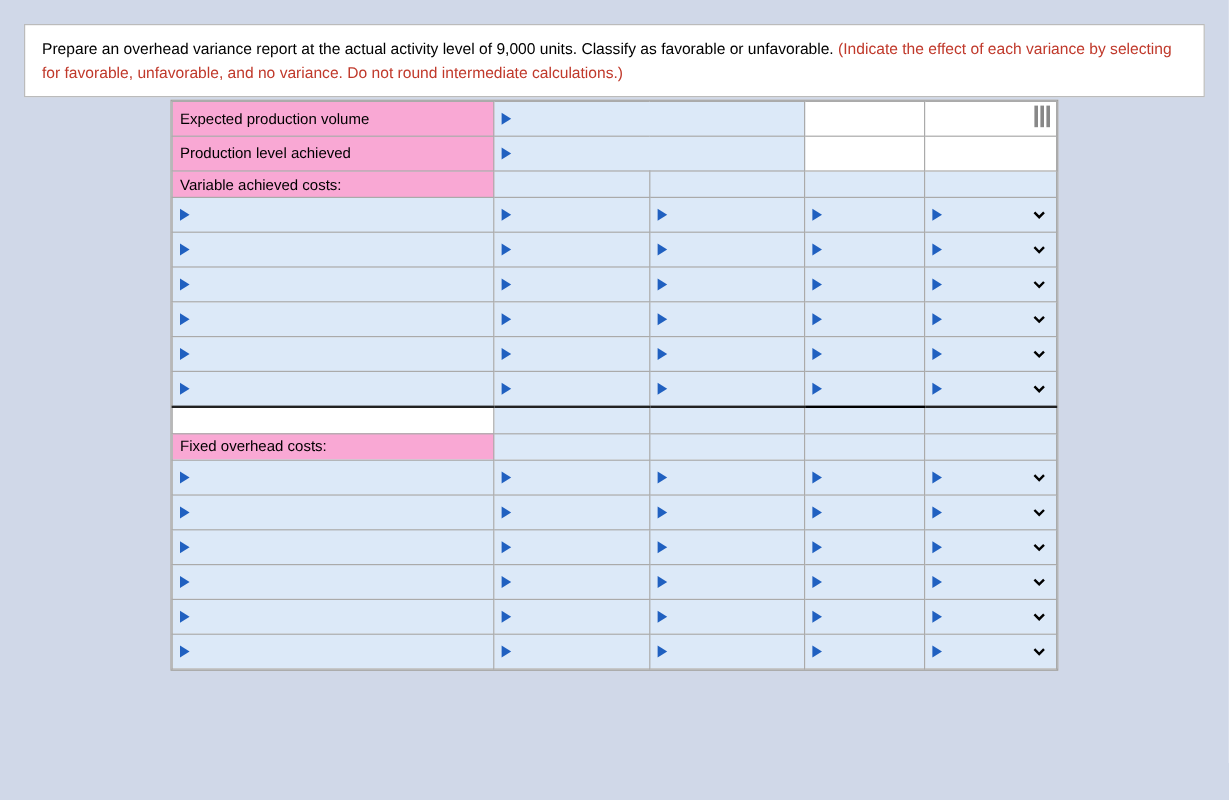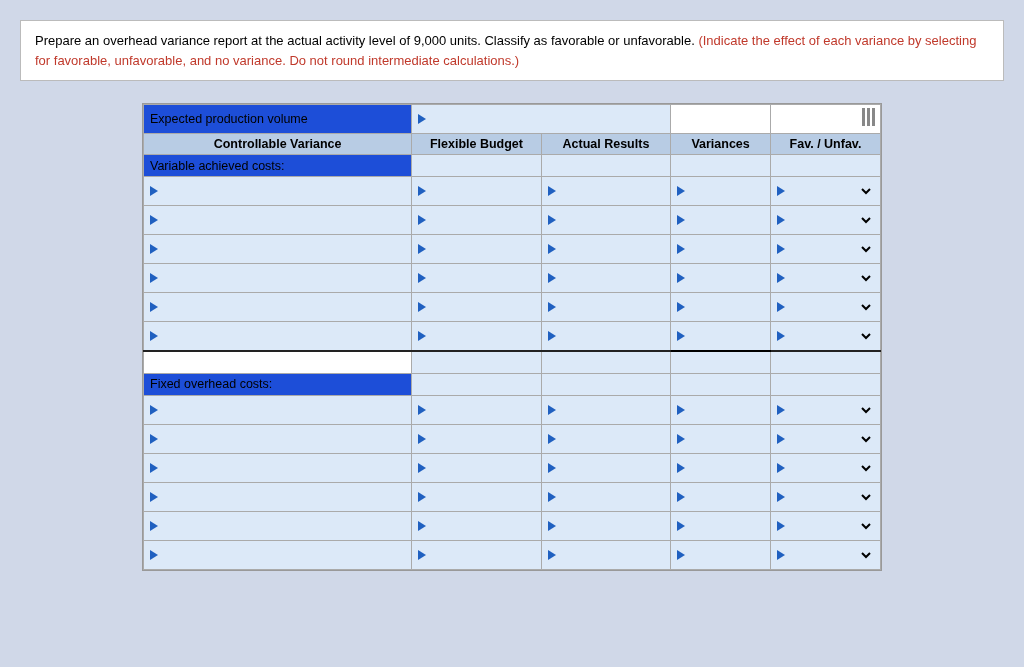--- a/index.html
+++ b/index.html
@@ -15,21 +15,21 @@
     }
     .page-wrapper {
       background: #d0d8e8;
       width: 1004px;
       padding: 10px;
     }
     .instruction-box {
       background: white;
       border: 1px solid #bbb;
       padding: 10px 14px;
-      margin-bottom: 22px;
+      margin-bottom: 2px;
       font-size: 13px;
       line-height: 1.5;
     }
     .instruction-box .red-text {
       color: #c0392b;
     }
     .table-container {
       background: white;
       border: 1px solid #999;
       width: 740px;
@@ -95,21 +95,21 @@
     }
     .input-cell input {
       width: 100%;
       border: none;
       background: transparent;
       outline: none;
       font-size: 12px;
       padding: 1px 2px;
     }
     .row-label {
-      background: #1d4ed8;
+      background: #f9a8d4;
     }
     .section-header {
       background: white;
       font-weight: bold;
     }
     
     .thick-bottom td {
       border-bottom: 2px solid #222;
     }
     
@@ -186,29 +186,33 @@
         <td class="input-cell" colspan="2">
           <div class="cell-with-arrow">
             <span class="input-arrow"></span>
             <input type="text" style="">
           </div>
         </td>
         <td></td>
         <td></td>
       </tr>
 
-
-
-      <tr>
-        <th class="section-header label-col">Controllable Variance</th>
-        <th>Flexible Budget</th>
-        <th>Actual Results</th>
-        <th>Variances</th>
-        <th>Fav. / Unfav.</th>
-      </tr>
+      <tr>
+        <td class="row-label">Production level achieved</td>
+        <td class="input-cell" colspan="2">
+          <div class="cell-with-arrow">
+            <span class="input-arrow"></span>
+            <input type="text" style="">
+          </div>
+        </td>
+        <td></td>
+        <td></td>
+      </tr>
+
+
 
       <tr>
         <td class="row-label">Variable achieved costs:</td>
         <td class="input-cell"></td>
         <td class="input-cell"></td>
         <td class="input-cell"></td>
         <td class="input-cell"></td>
       </tr>
 
       <tr>

